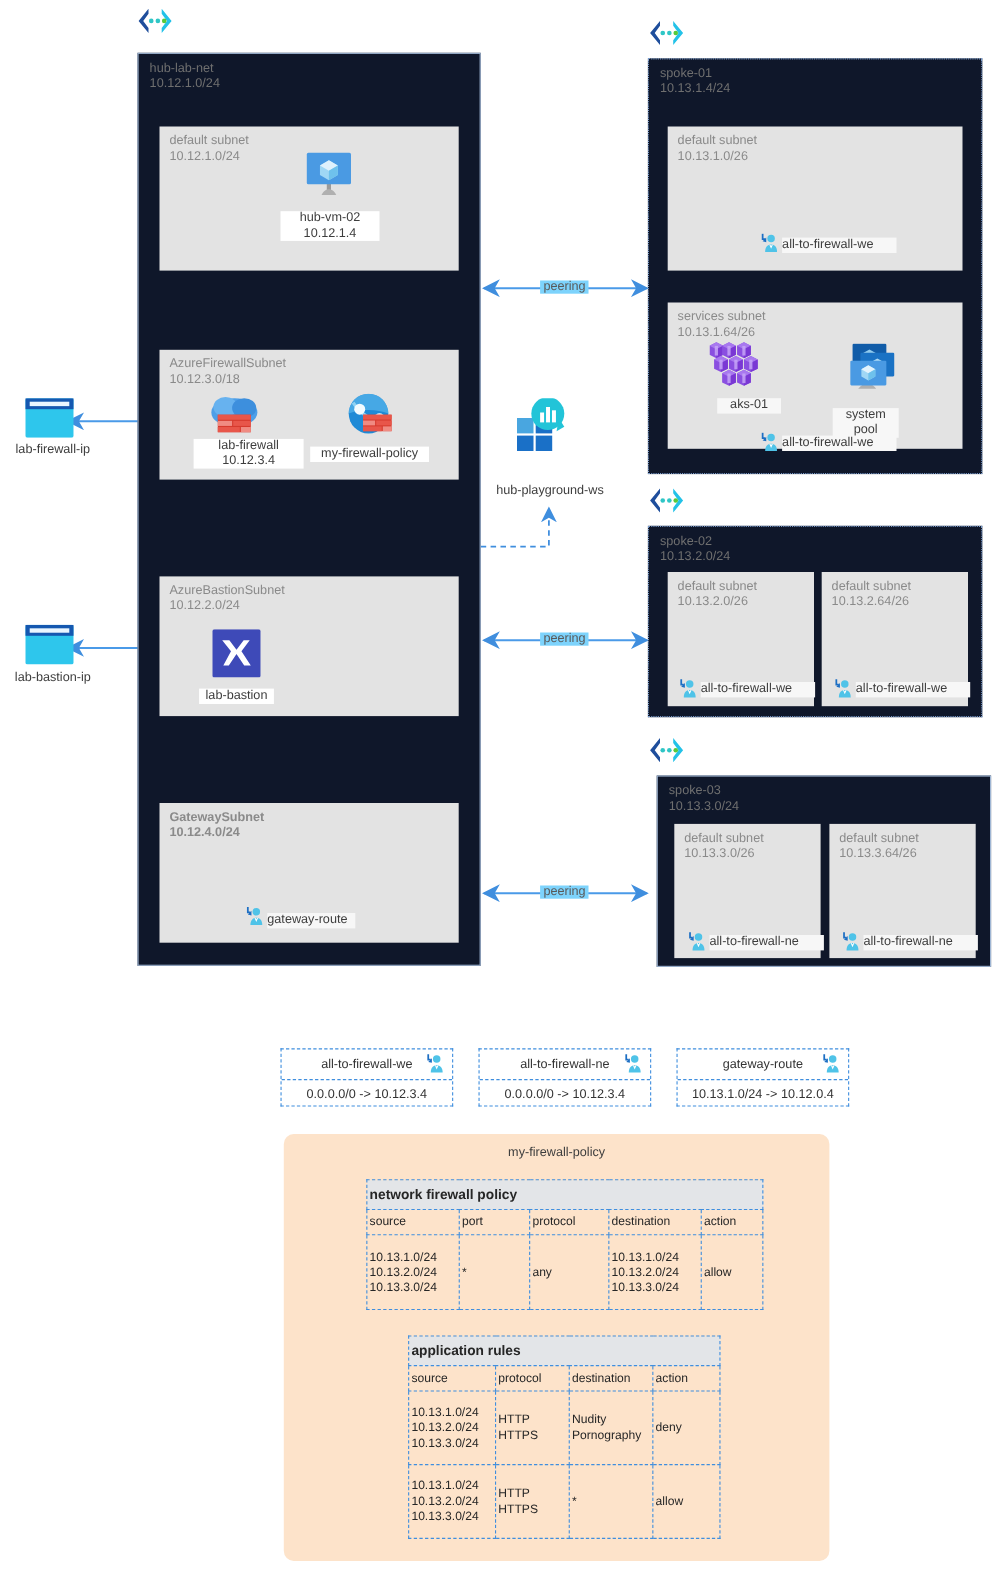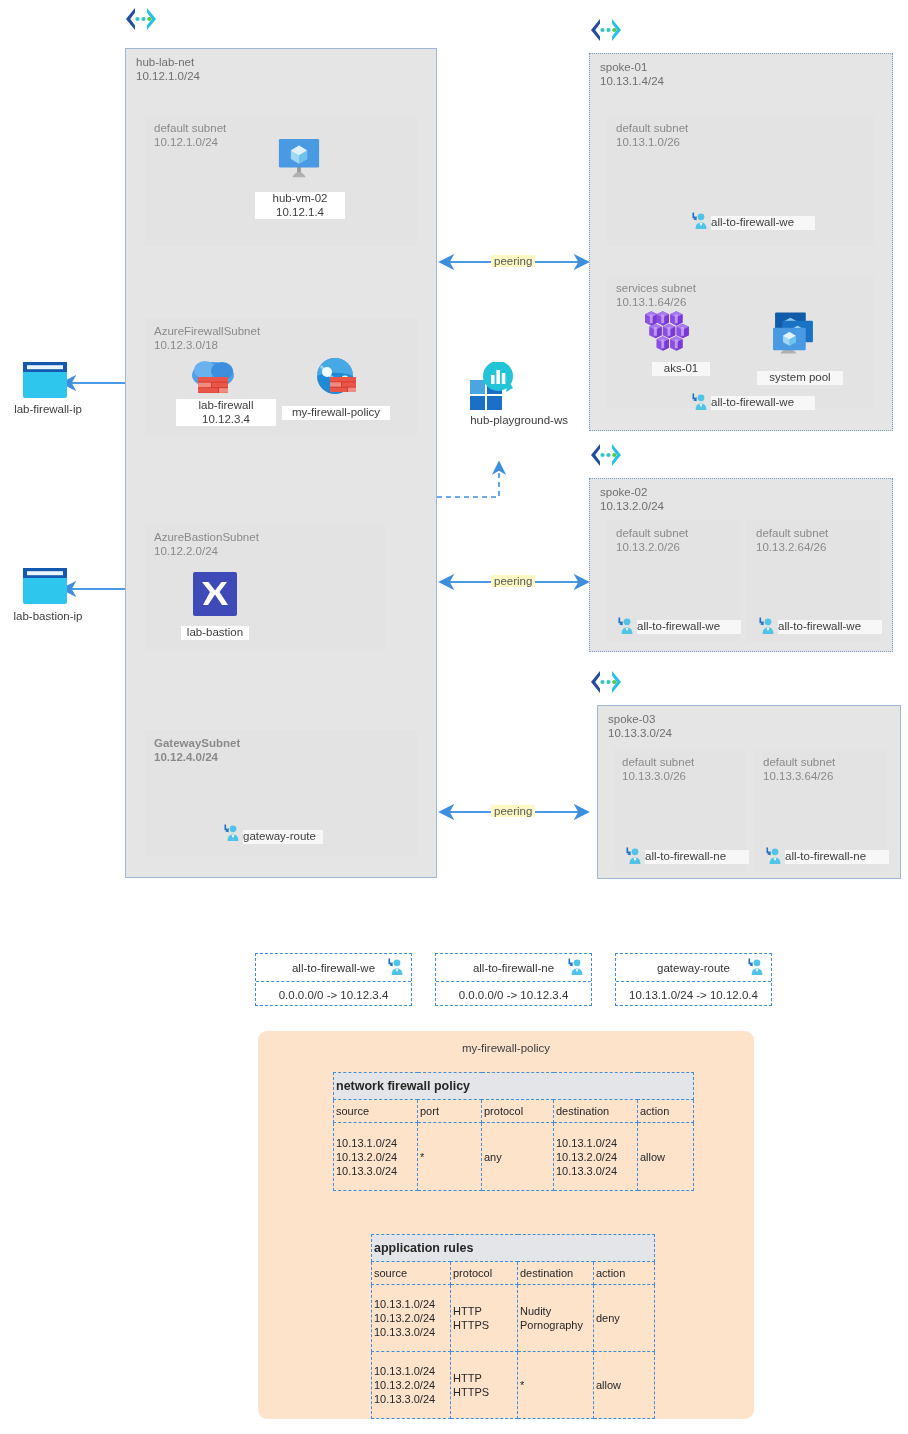--- a/index.html
+++ b/index.html
@@ -4,40 +4,40 @@
 <style>
   html,body{margin:0;padding:0;background:#ffffff;}
   body{
     width:908px;height:1434px;position:relative;overflow:hidden;
     font-family:"Liberation Sans","DejaVu Sans",sans-serif;
     color:#333333;
   }
   .abs{position:absolute;}
 
   
-  .vnet{position:absolute;box-sizing:border-box;background:#e5e5e5;}
+  .vnet{position:absolute;box-sizing:border-box;background:#0f172a;}
   .vnet.solid{border:1px solid #9fb6d4;}
   .vnet.dotted{border:1px dotted #7a9ccc;}
   .vnet-title{position:absolute;left:10px;top:6px;font-size:11.5px;color:#6f6f6f;line-height:14px;white-space:pre-line;}
 
   
   .subnet{position:absolute;box-sizing:border-box;background:#e3e3e3;}
   .subnet-title{position:absolute;left:9px;top:6px;font-size:11.5px;color:#8a8a8a;line-height:14px;white-space:pre-line;}
 
   
   .lbl{position:absolute;font-size:11.5px;color:#3d3d3d;background:#ffffff;line-height:13.5px;text-align:center;white-space:pre-line;}
   .lbl.onsub{background:#f7f7f7;}
   .lbl.plain{background:transparent;}
 
   
   .vneticon{position:absolute;width:34px;height:24px;}
 
   
   .rticon{position:absolute;width:20px;height:18px;}
-  .peerlabel{position:absolute;font-size:11.5px;color:#595959;background:#fef9c3;padding:0 3px;}
+  .peerlabel{position:absolute;font-size:11.5px;color:#595959;background:#7dd3fc;padding:0 3px;}
 
   
   .routebox{position:absolute;box-sizing:border-box;border:1px dashed #3f8ede;background:#ffffff;}
   .routebox .rb-top{position:relative;height:27px;border-bottom:1px dashed #3f8ede;display:flex;align-items:center;justify-content:center;}
   .routebox .rb-name{font-size:11.5px;color:#333;}
   .routebox .rb-bot{height:26px;display:flex;align-items:center;justify-content:center;font-size:11.5px;color:#333;}
 
   
   .fwpanel{position:absolute;background:#fde3ca;border-radius:9px;}
   .fwpanel-title{position:absolute;width:100%;text-align:center;top:11px;font-size:11.5px;color:#3d3d3d;}
@@ -217,21 +217,21 @@
 <svg class="abs" style="left:192px;top:358px;width:44px;height:38px;" viewBox="0 0 44 38">
     <use href="#g-firewall"></use>
   </svg>
 <div class="lbl" style="left:176px;top:399px;width:100px;">lab-firewall
 10.12.3.4</div>
 <svg class="abs" style="left:315px;top:358px;width:42px;height:38px;" viewBox="0 0 42 38">
     <use href="#g-fwpolicy"></use>
   </svg>
 <div class="lbl" style="left:282px;top:406px;width:108px;">my-firewall-policy</div>
 
-<div class="subnet" style="left:145px;top:524px;width:240px;height:127px;">
+<div class="subnet" style="left:145px;top:524px;width:272px;height:127px;">
   <div class="subnet-title">AzureBastionSubnet
 10.12.2.0/24</div>
 </div>
 <svg class="abs" style="left:193px;top:572px;width:44px;height:44px;" viewBox="0 0 44 44">
     <use href="#g-bastion"></use>
   </svg>
 <div class="lbl" style="left:181px;top:626px;width:68px;">lab-bastion</div>
 
 <div class="subnet" style="left:145px;top:730px;width:272px;height:127px;font-weight:bold;">
   <div class="subnet-title">GatewaySubnet
@@ -248,21 +248,21 @@
 <div class="lbl plain" style="left:0px;top:403px;width:96px;">lab-firewall-ip</div>
 
 <svg class="abs" style="left:23px;top:568px;width:44px;height:36px;" viewBox="0 0 44 36">
     <use href="#g-publicip"></use>
   </svg>
 <div class="lbl plain" style="left:0px;top:610px;width:96px;">lab-bastion-ip</div>
 
 <svg class="abs" style="left:470px;top:362px;width:46px;height:50px;" viewBox="0 0 46 50">
     <use href="#g-loganalytics"></use>
   </svg>
-<div class="lbl plain" style="left:432px;top:414px;width:136px;text-align:right;">hub-playground-ws</div>
+<div class="lbl plain" style="left:432px;top:440px;width:136px;">hub-playground-ws</div>
 
 <div class="peerlabel" style="left:491px;top:255px;">peering</div>
 <div class="peerlabel" style="left:491px;top:575px;">peering</div>
 <div class="peerlabel" style="left:491px;top:805px;">peering</div>
 
 <svg class="vneticon" style="left:589px;top:18px;" viewBox="0 0 34 24">
     <use href="#g-vnet"></use>
   </svg>
 
 <div class="vnet dotted" style="left:589px;top:53px;width:304px;height:378px;">
@@ -283,21 +283,21 @@
   <div class="subnet-title">services subnet
 10.13.1.64/26</div>
 </div>
 <svg class="abs" style="left:645px;top:311px;width:48px;height:42px;" viewBox="0 0 46 40">
     <use href="#g-aks"></use>
   </svg>
 <div class="lbl onsub" style="left:652px;top:362px;width:58px;">aks-01</div>
 <svg class="abs" style="left:772px;top:312px;width:44px;height:44px;" viewBox="-3 0 43 42">
     <use href="#g-nodepool"></use>
   </svg>
-<div class="lbl onsub" style="left:757px;top:371px;width:86px;text-align:center;">system pool</div>
+<div class="lbl onsub" style="left:757px;top:371px;width:60px;text-align:center;">system pool</div>
 <svg class="rticon" style="left:689px;top:393px;" viewBox="0 0 20 18">
     <use href="#g-routetable"></use>
   </svg>
 <div class="lbl onsub" style="left:711px;top:396px;width:104px;text-align:left;">all-to-firewall-we</div>
 
 <svg class="vneticon" style="left:589px;top:443px;" viewBox="0 0 34 24">
     <use href="#g-vnet"></use>
   </svg>
 
 <div class="vnet dotted" style="left:589px;top:478px;width:304px;height:174px;">
@@ -412,21 +412,21 @@
       <td>*</td>
       <td>any</td>
       <td>10.13.1.0/24
 10.13.2.0/24
 10.13.3.0/24</td>
       <td>allow</td>
     </tr>
   </tbody>
 </table>
 
-<table class="rules" style="left:371px;top:1214px;width:283px;margin-top:20px;">
+<table class="rules" style="left:371px;top:1214px;width:283px;">
   <colgroup>
       <col style="width:79px">
       <col style="width:67px">
       <col style="width:76px">
       <col style="width:61px">
     </colgroup>
   <thead>
     <tr>
         <th class="banner" colspan="4">application rules</th>
       </tr>

